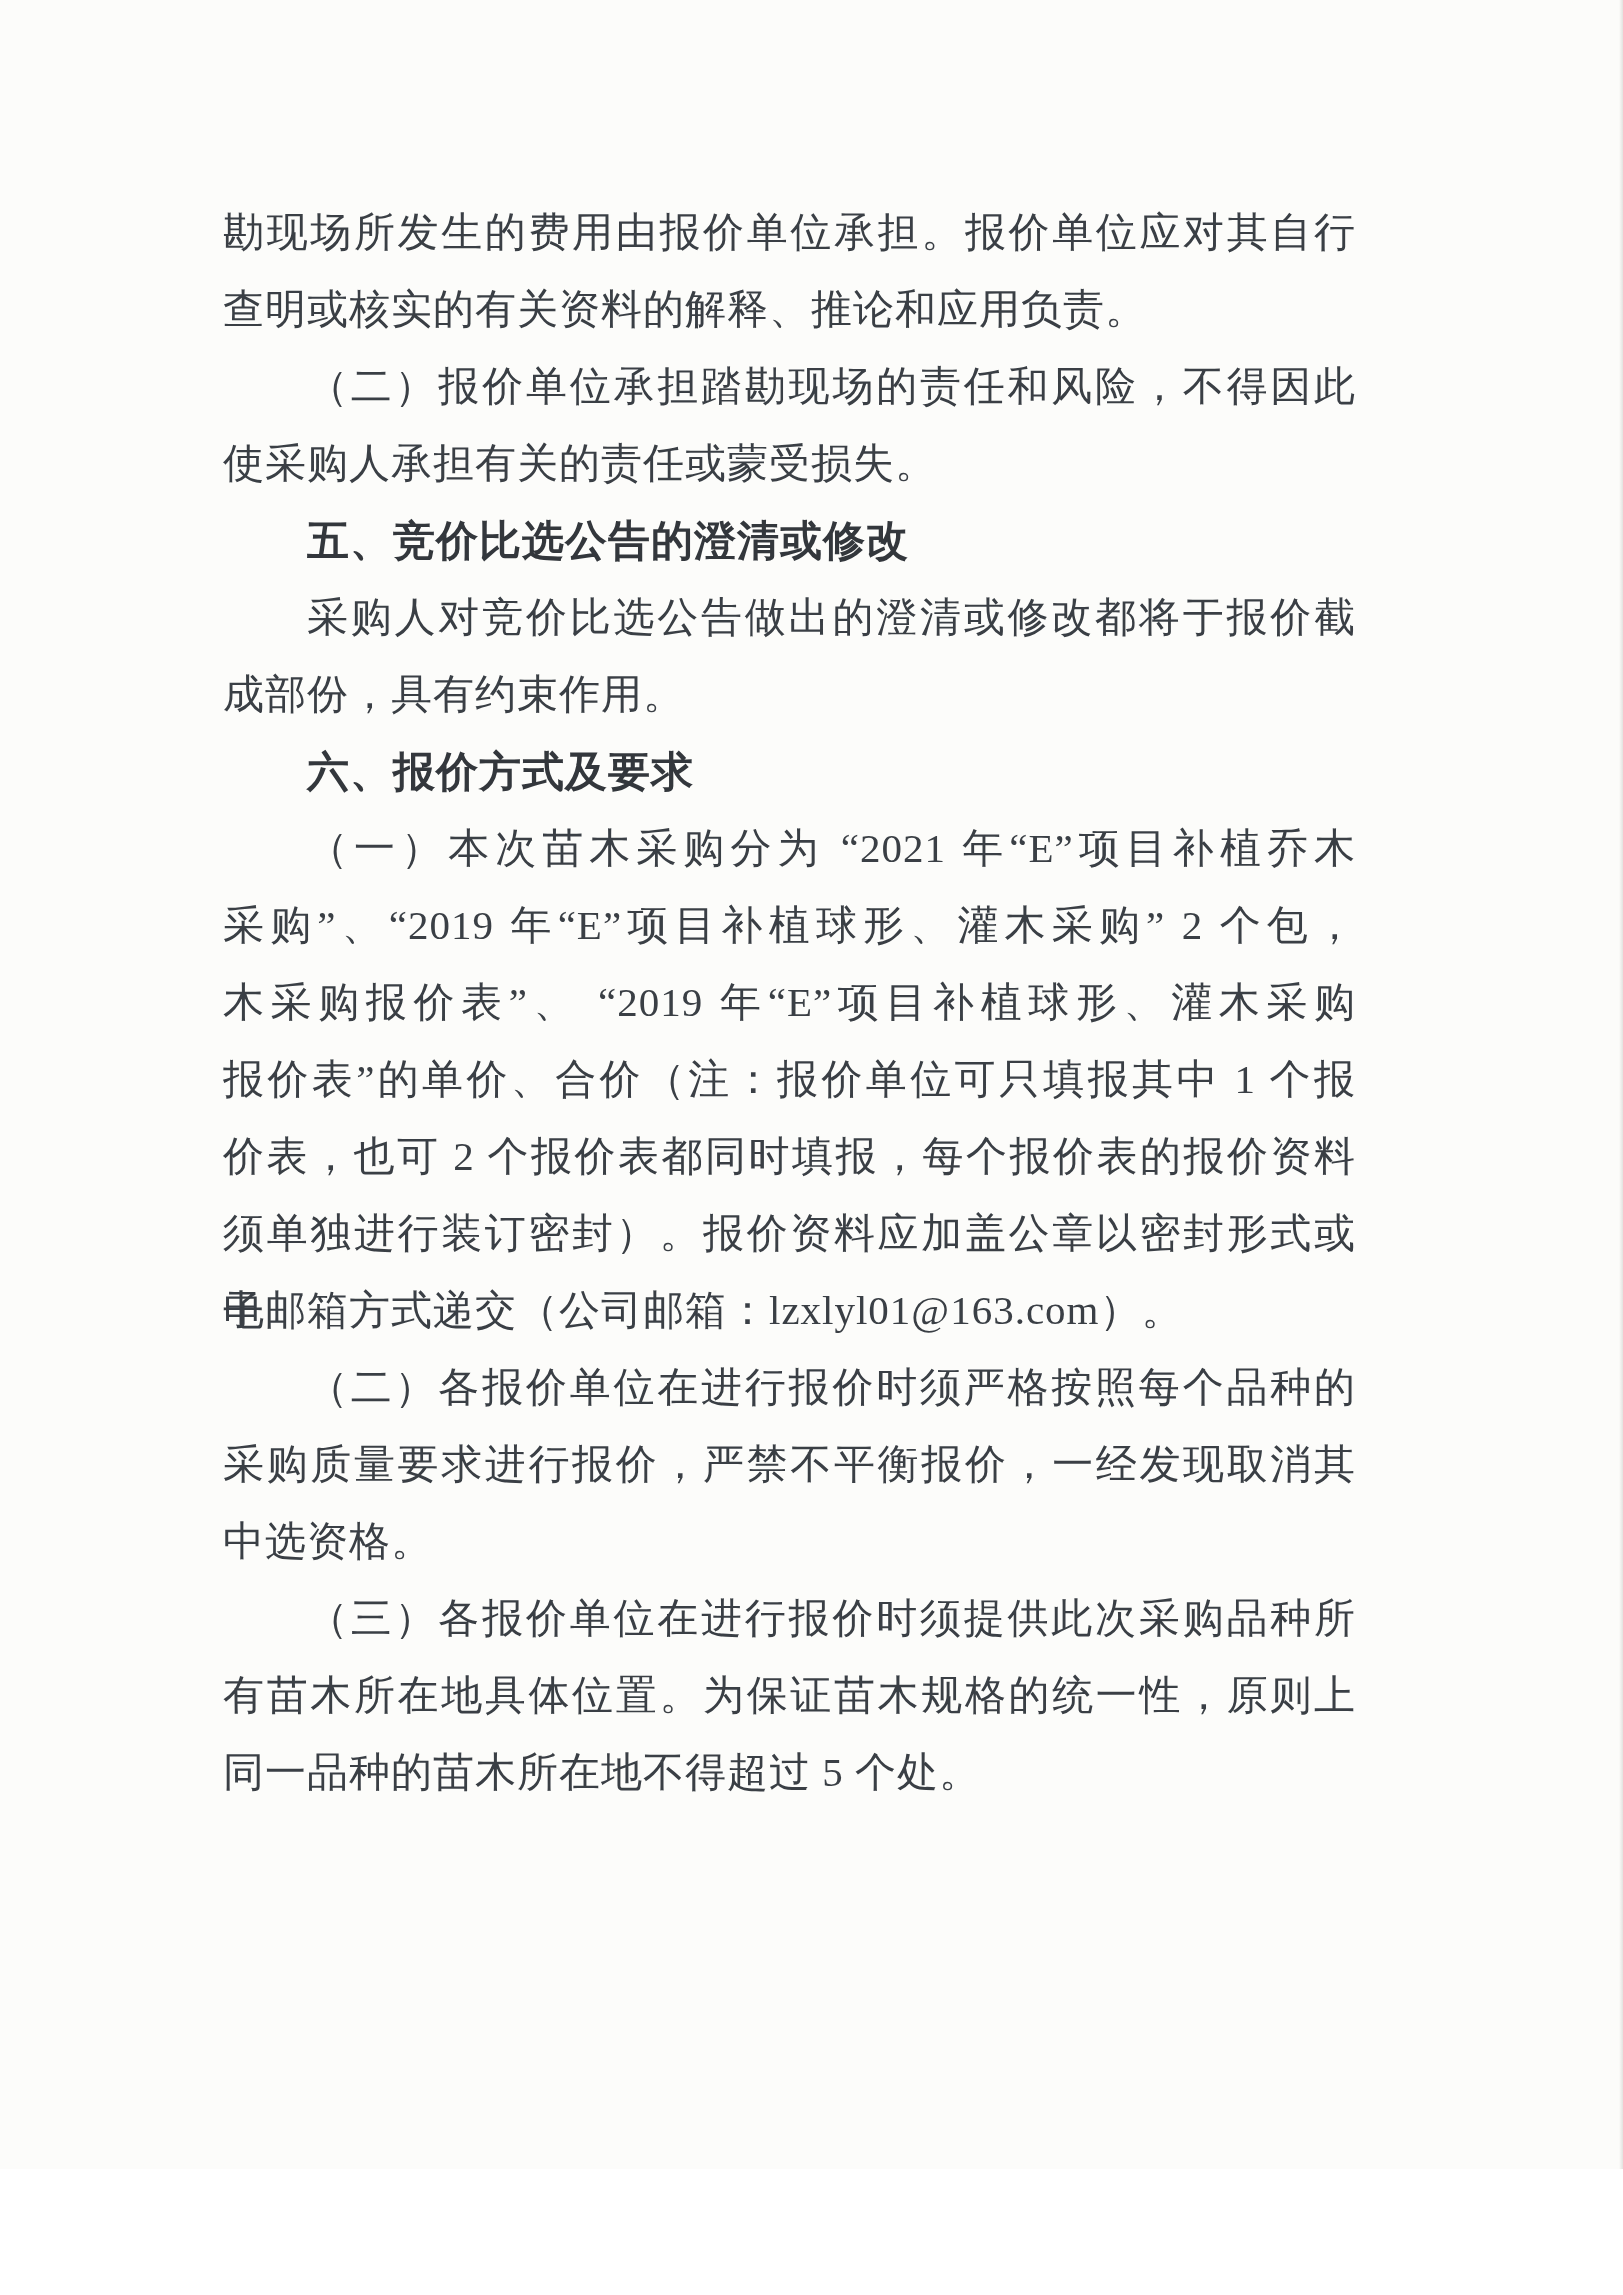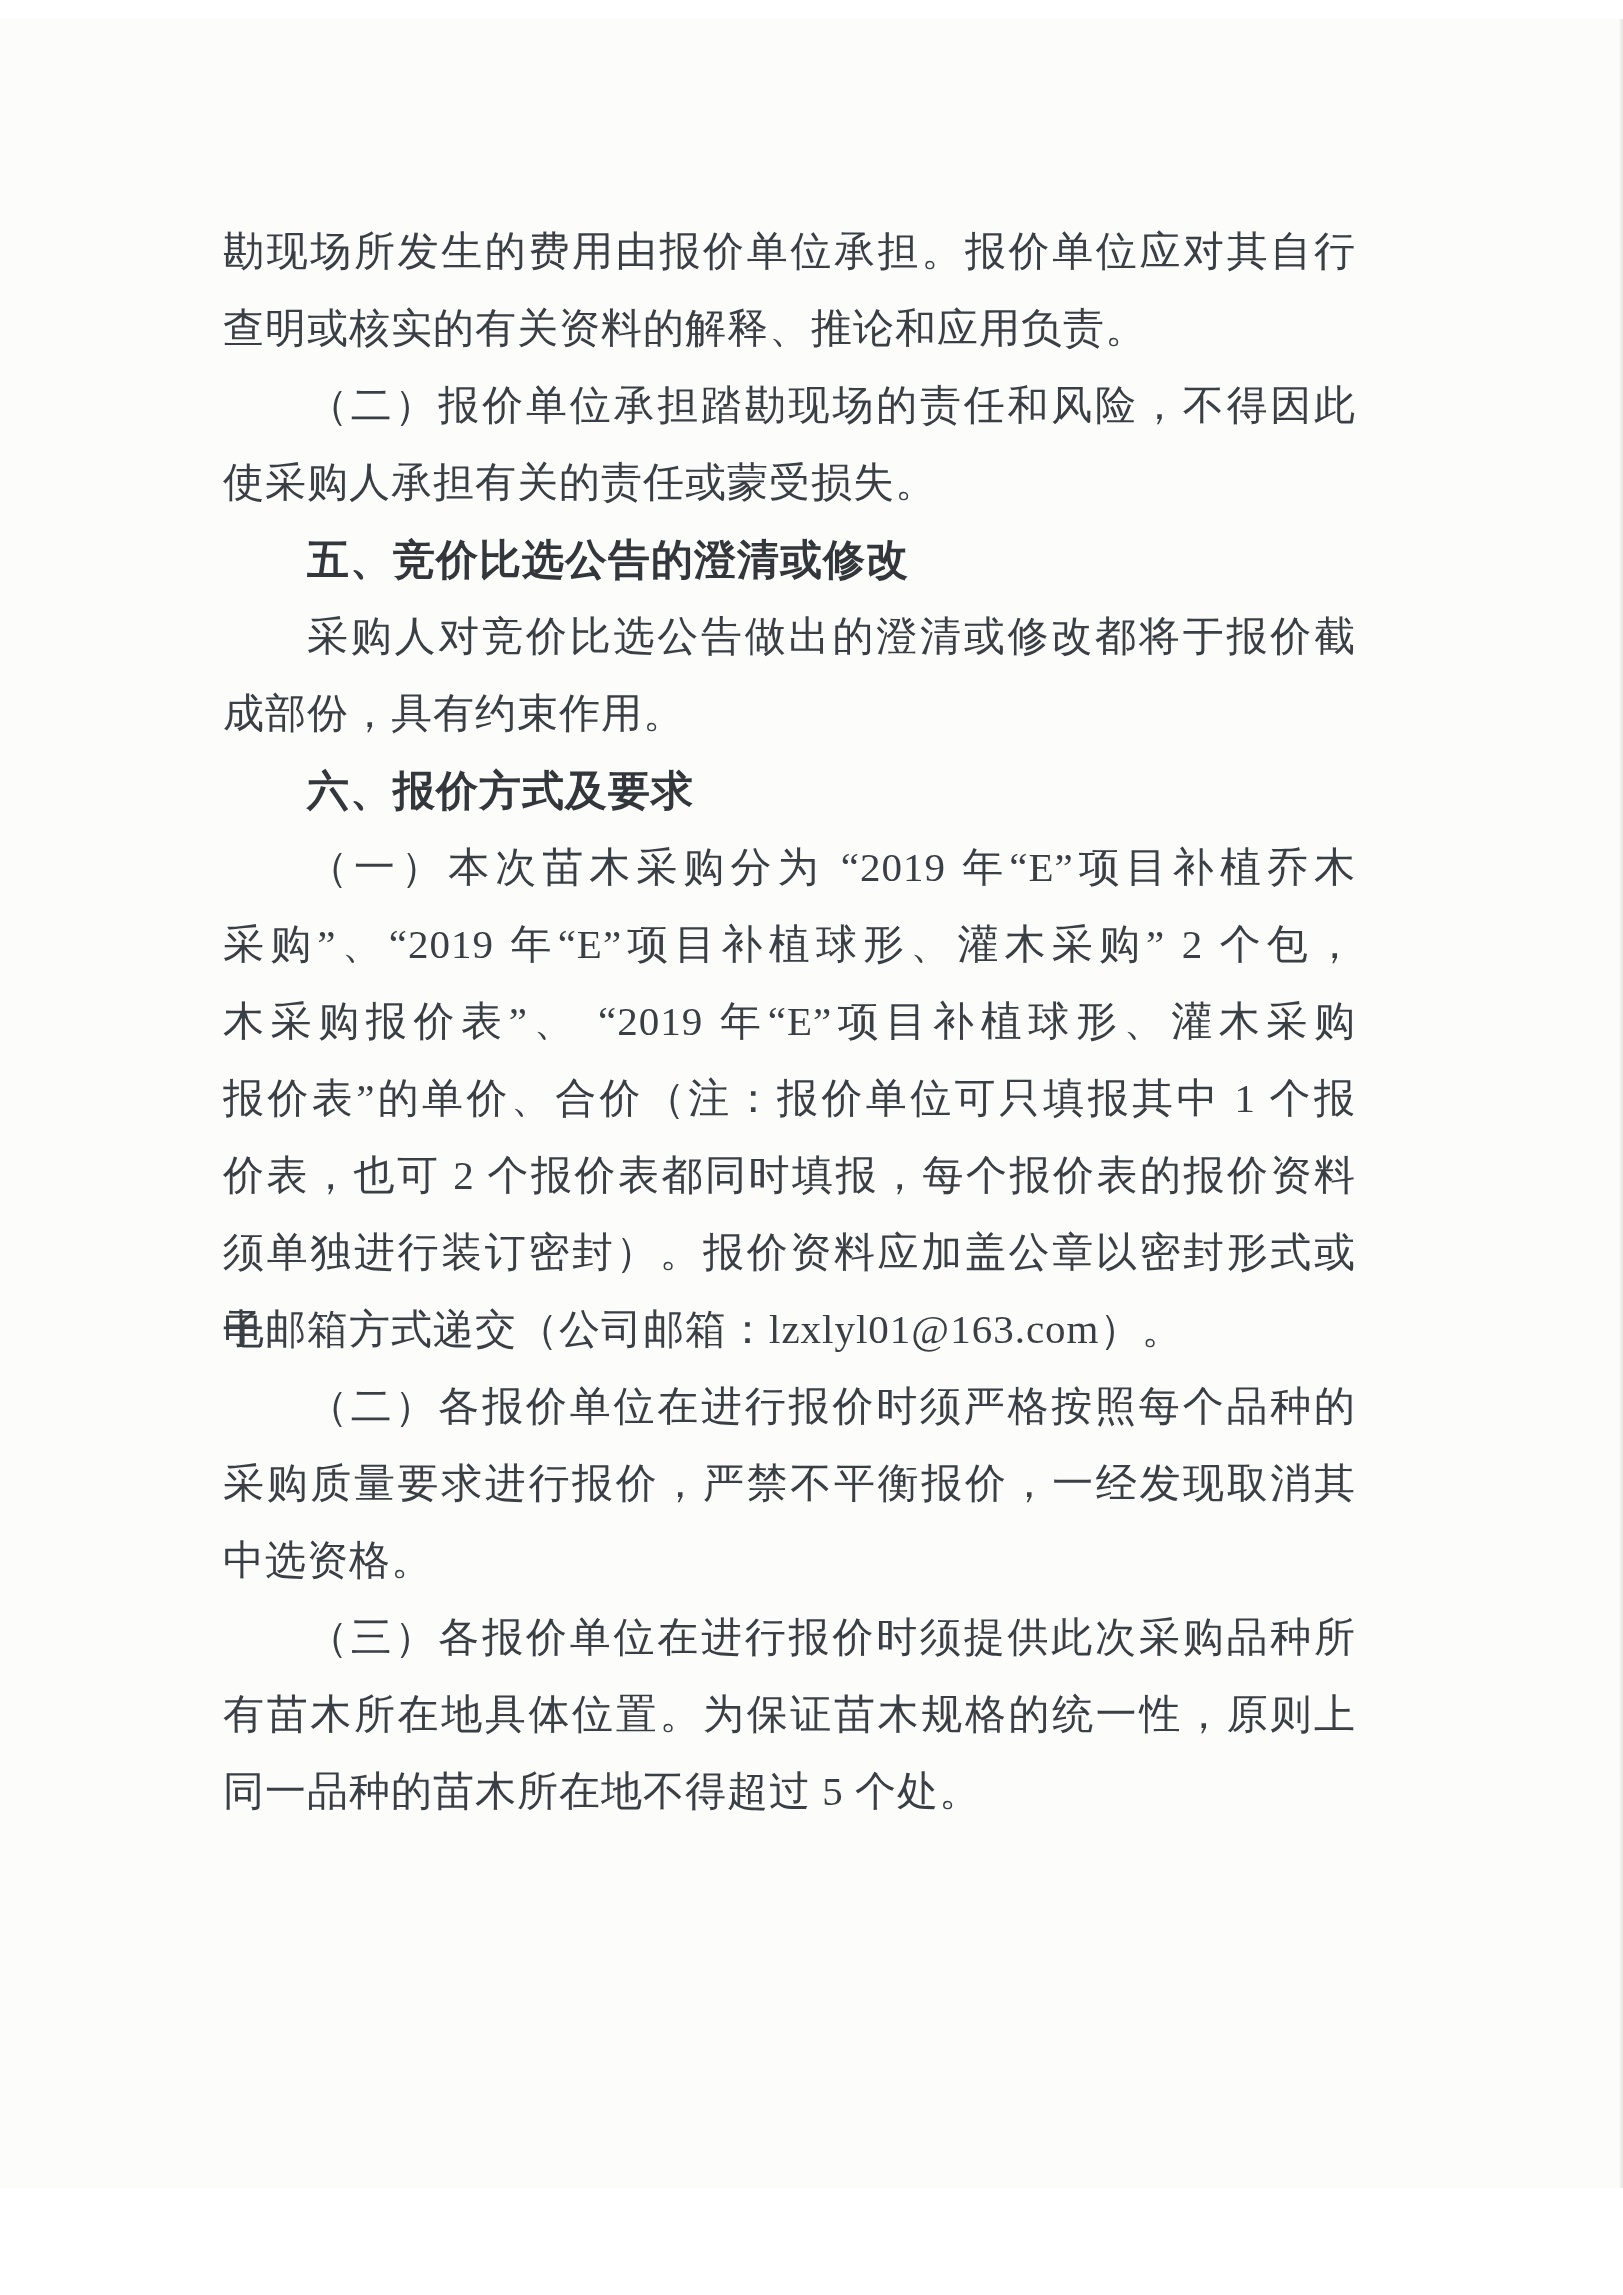--- a/index.html
+++ b/index.html
@@ -8,21 +8,20 @@
     background: #ffffff;
   }
   .page {
     position: relative;
     width: 1624px;
     height: 2169px;
     background: #fcfcfa;
     overflow: hidden;
     font-family: "Liberation Serif", "DejaVu Serif", serif;
     color: #3a3f45;
-    margin-top: 19px;
   }
   
   .page::after {
     content: "";
     position: absolute;
     top: 0;
     right: 0;
     width: 4.9px;
     height: 100%;
     background: linear-gradient(to left, #dcdcd8, rgba(220,220,216,0));
@@ -83,21 +82,21 @@
 <div class="page">
   <div class="textblock">
     <div class="line jf">勘现场所发生的费用由报价单位承担。报价单位应对其自行</div>
     <div class="line last">查明或核实的有关资料的解释、推论和应用负责。</div>
     <div class="line ind jf">（二）报价单位承担踏勘现场的责任和风险，不得因此</div>
     <div class="line last">使采购人承担有关的责任或蒙受损失。</div>
     <div class="line ind heading">五、竞价比选公告的澄清或修改</div>
     <div class="line ind jf">采购人对竞价比选公告做出的澄清或修改都将于报价截</div>
     <div class="line last">成部份，具有约束作用。</div>
     <div class="line ind heading">六、报价方式及要求</div>
-    <div class="line ind jf">（一）本次苗木采购分为 “2019 年“E”项目补植乔木</div>
+    <div class="line ind jf">（一）本次苗木采购分为 “2021 年“E”项目补植乔木</div>
     <div class="line jf">采购”、“2019 年“E”项目补植球形、灌木采购” 2 个包，</div>
     <div class="line jf">木采购报价表”、 “2019 年“E”项目补植球形、灌木采购</div>
     <div class="line jf">报价表”的单价、合价（注：报价单位可只填报其中 1 个报</div>
     <div class="line jf">价表，也可 2 个报价表都同时填报，每个报价表的报价资料</div>
     <div class="line jf">须单独进行装订密封）。报价资料应加盖公章以密封形式或电</div>
     <div class="line last">子邮箱方式递交（公司邮箱：lzxlyl01@163.com）。</div>
     <div class="line ind jf">（二）各报价单位在进行报价时须严格按照每个品种的</div>
     <div class="line jf">采购质量要求进行报价，严禁不平衡报价，一经发现取消其</div>
     <div class="line last">中选资格。</div>
     <div class="line ind jf">（三）各报价单位在进行报价时须提供此次采购品种所</div>

